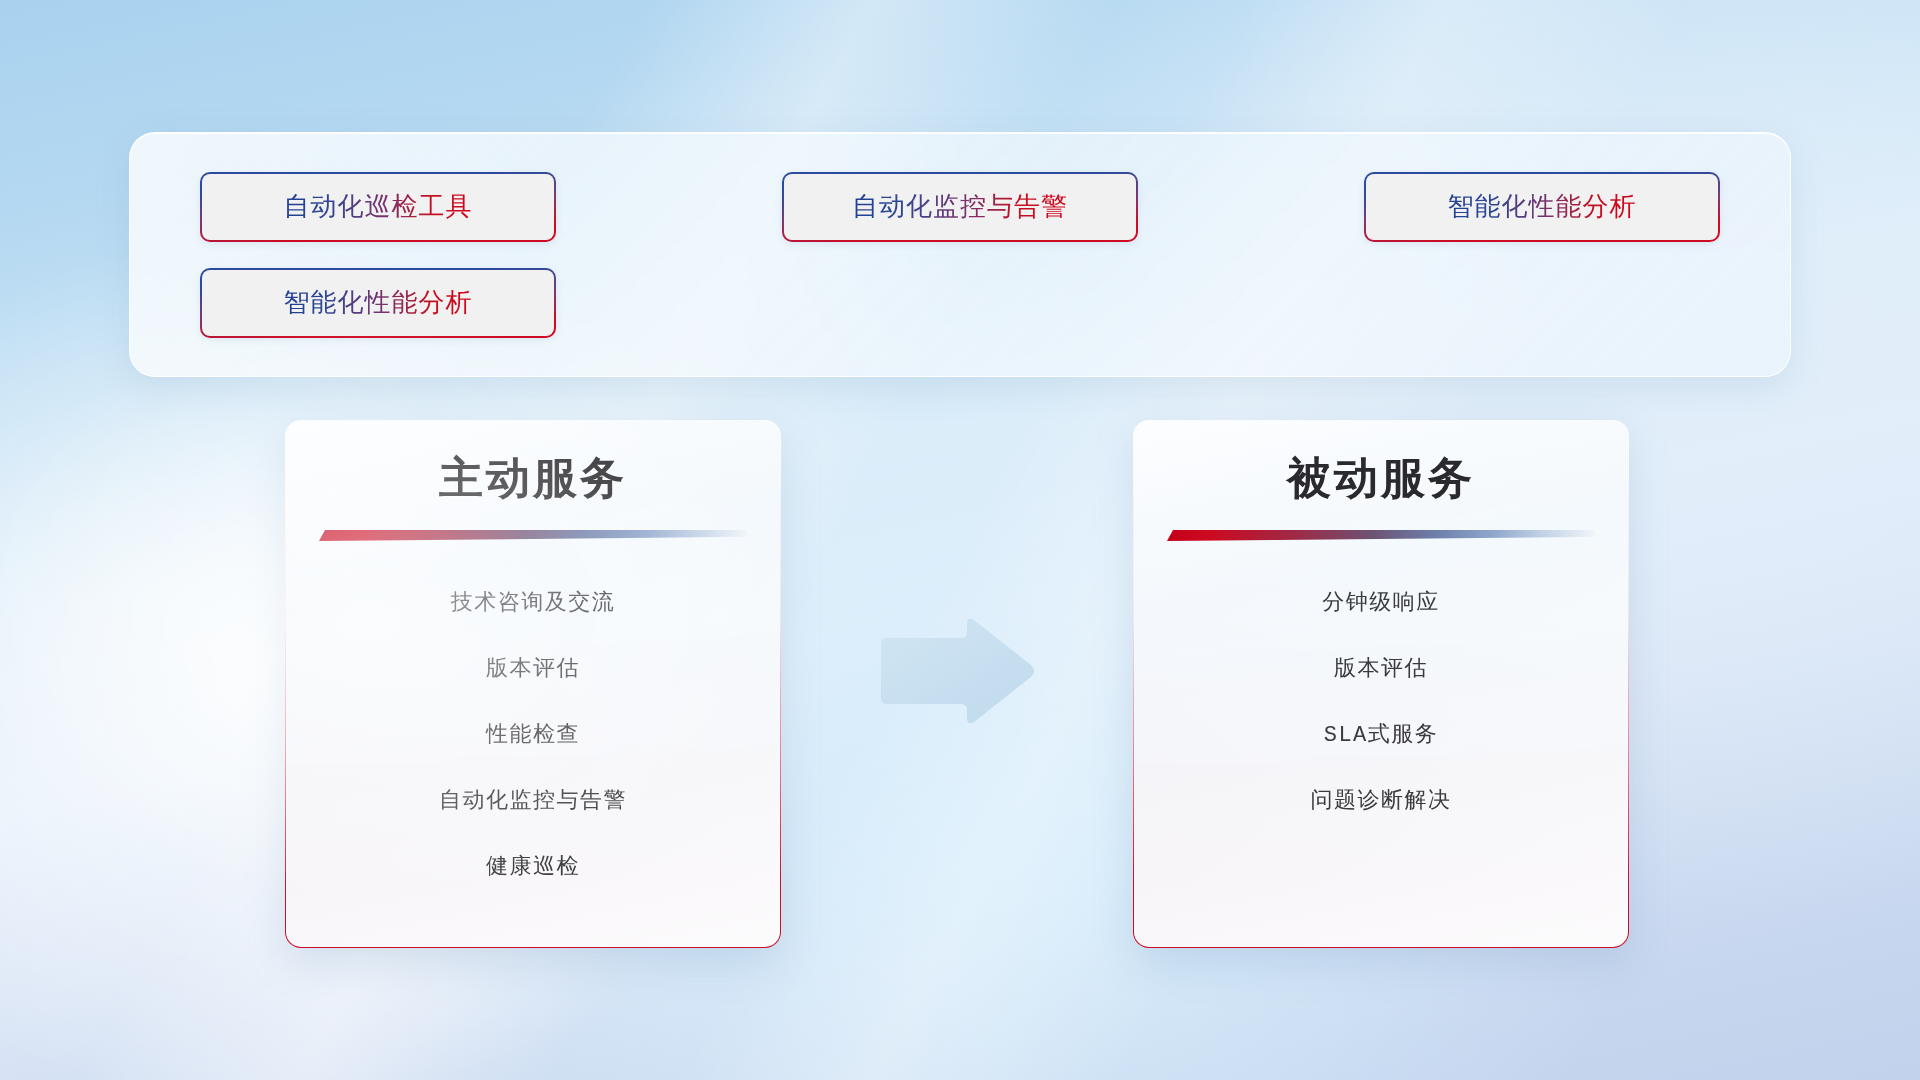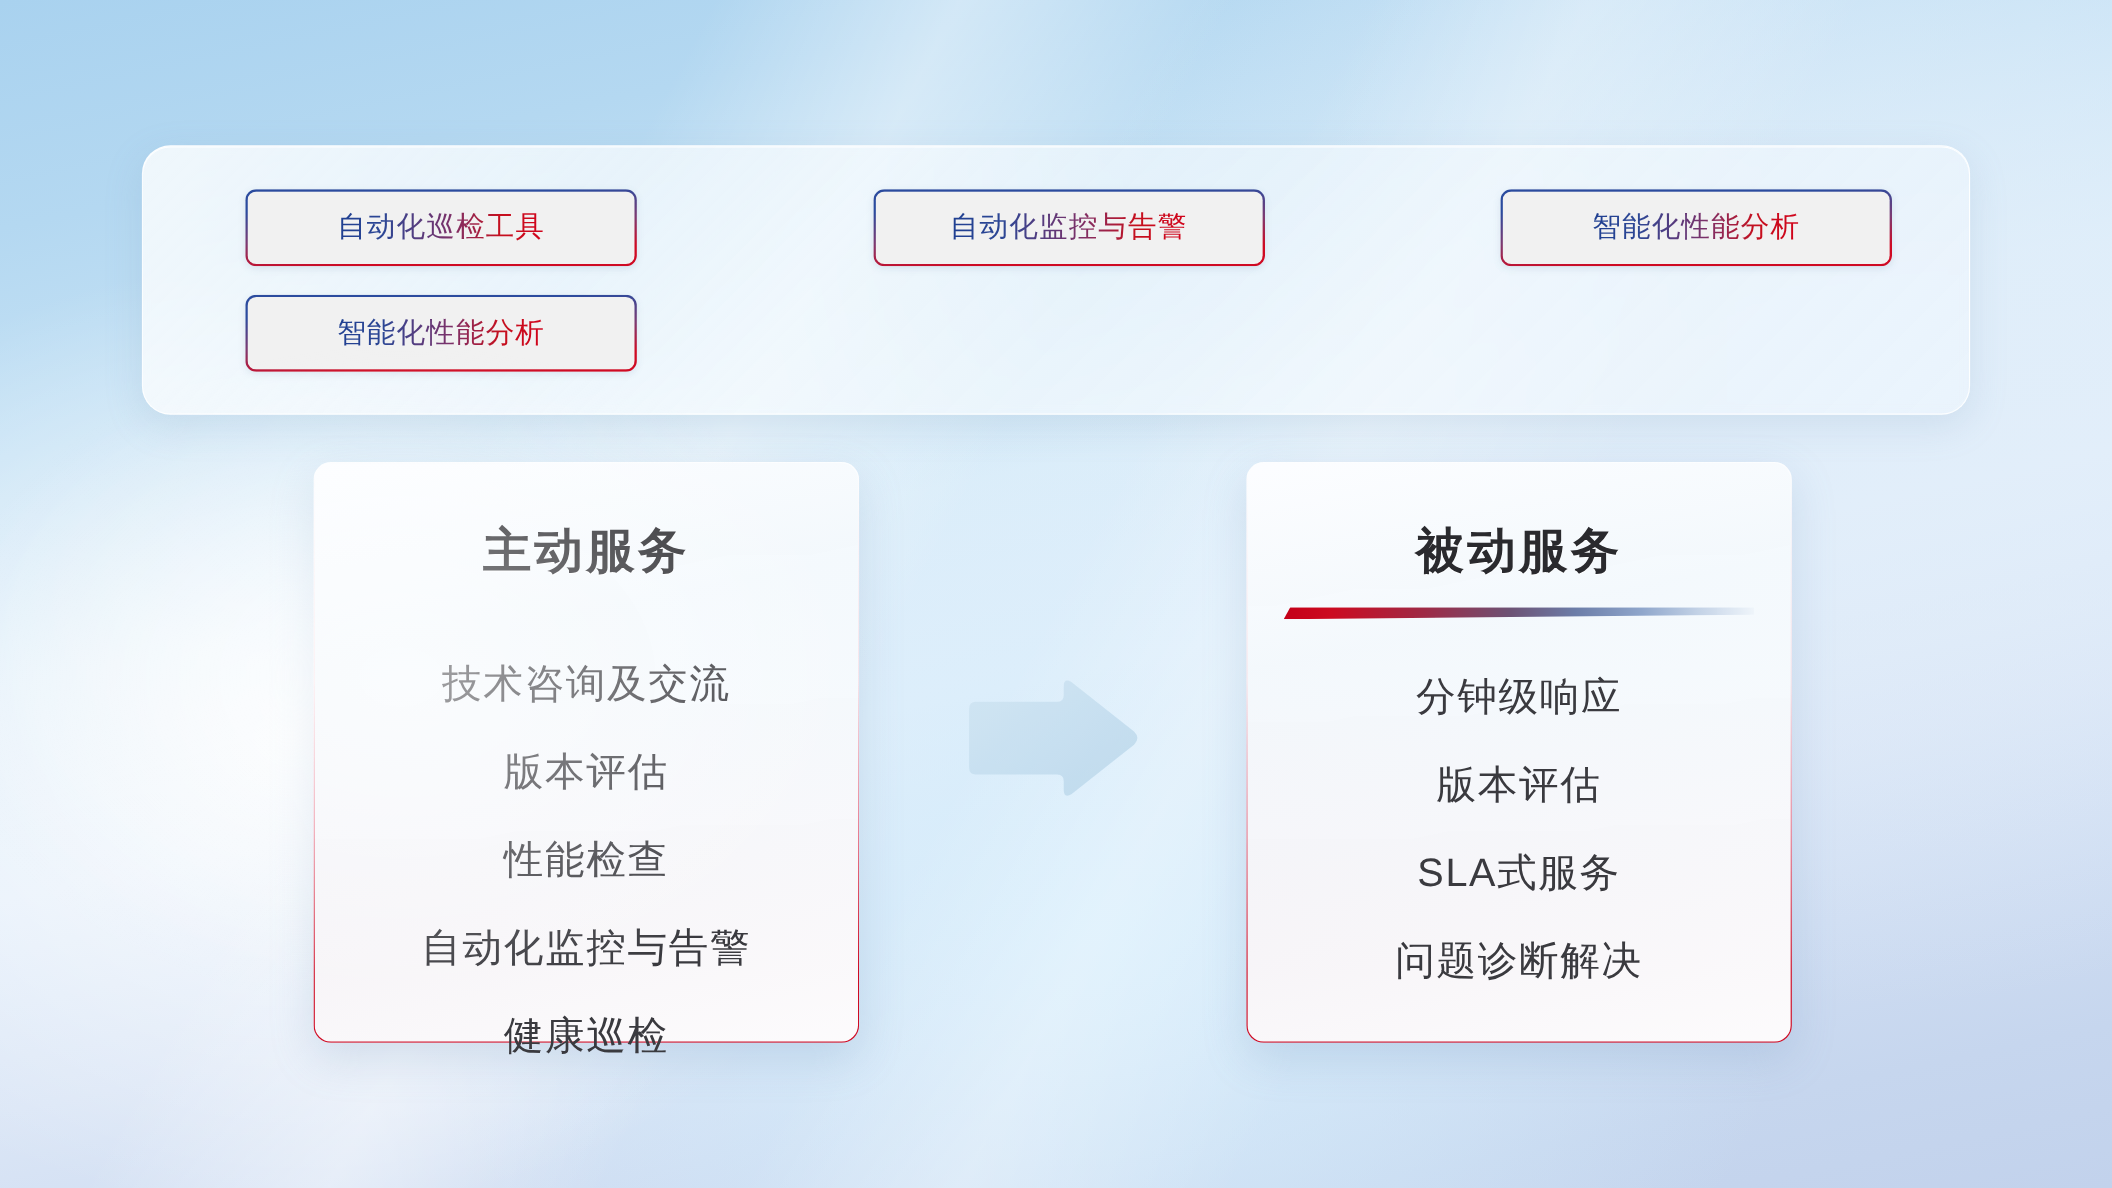--- a/index.html
+++ b/index.html
@@ -60,21 +60,20 @@
     display:flex;
     flex-direction:column;
     justify-content:center;
     padding:0 70px;
     gap:26px;
   }
   .pill-row{
     display:flex;
     justify-content:space-between;
     align-items:center;
-    margin-left:23px;
   }
   .pill{
     width:356px; height:70px;
     border-radius:10px;
     background:#f1f1f1;
     position:relative;
     display:flex; align-items:center; justify-content:center;
     
     background-image:
       linear-gradient(#f1f1f1,#f1f1f1),
@@ -121,21 +120,22 @@
         rgba(250,225,230,0.85) 38%,
         rgba(233,120,140,0.95) 64%,
         #cf0a23 88%,
         #cf0a23 100%);
     background-origin:border-box;
     background-clip:padding-box, border-box;
     border:1.5px solid transparent;
     display:flex;
     flex-direction:column;
     align-items:center;
-    padding-top:50px;
+    padding-top:28px;
+    font-family:Liberation Mono, monospace;
   }
   #card-proactive{ left:285px; }
   #card-reactive { left:1133px; }
 
   .card-title{
     font-size:44px;
     font-weight:700;
     color:#2a2a2e;
     letter-spacing:3px;
     text-shadow:0 1px 1px rgba(255,255,255,0.85);
@@ -158,21 +158,21 @@
 
   .card-list{
     margin-top:30px;
     width:100%;
     display:flex;
     flex-direction:column;
     align-items:center;
     gap:0;
   }
   .card-list-item{
-    font-size:36px;
+    font-size:22px;
     color:#3a3a3f;
     letter-spacing:1.5px;
     line-height:1;
     padding:22px 0;
     white-space:nowrap;
   }
 
   
   .arrow{
     position:absolute;

